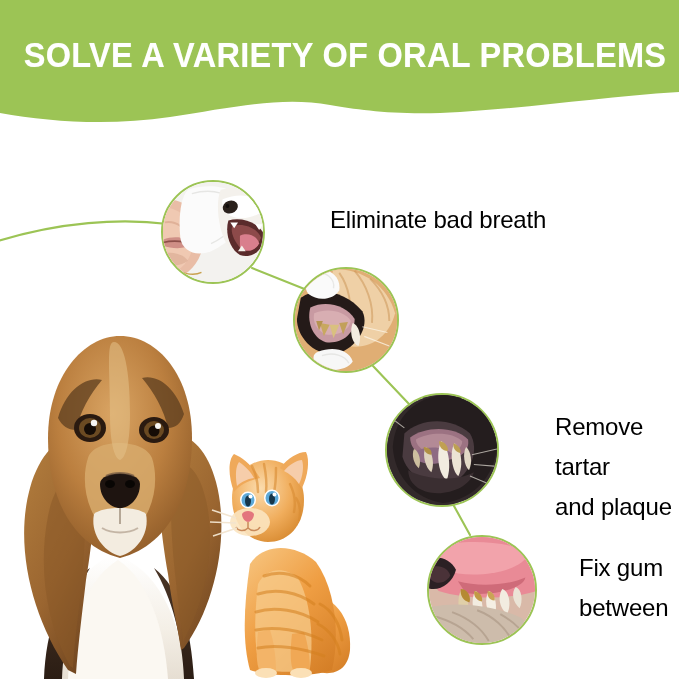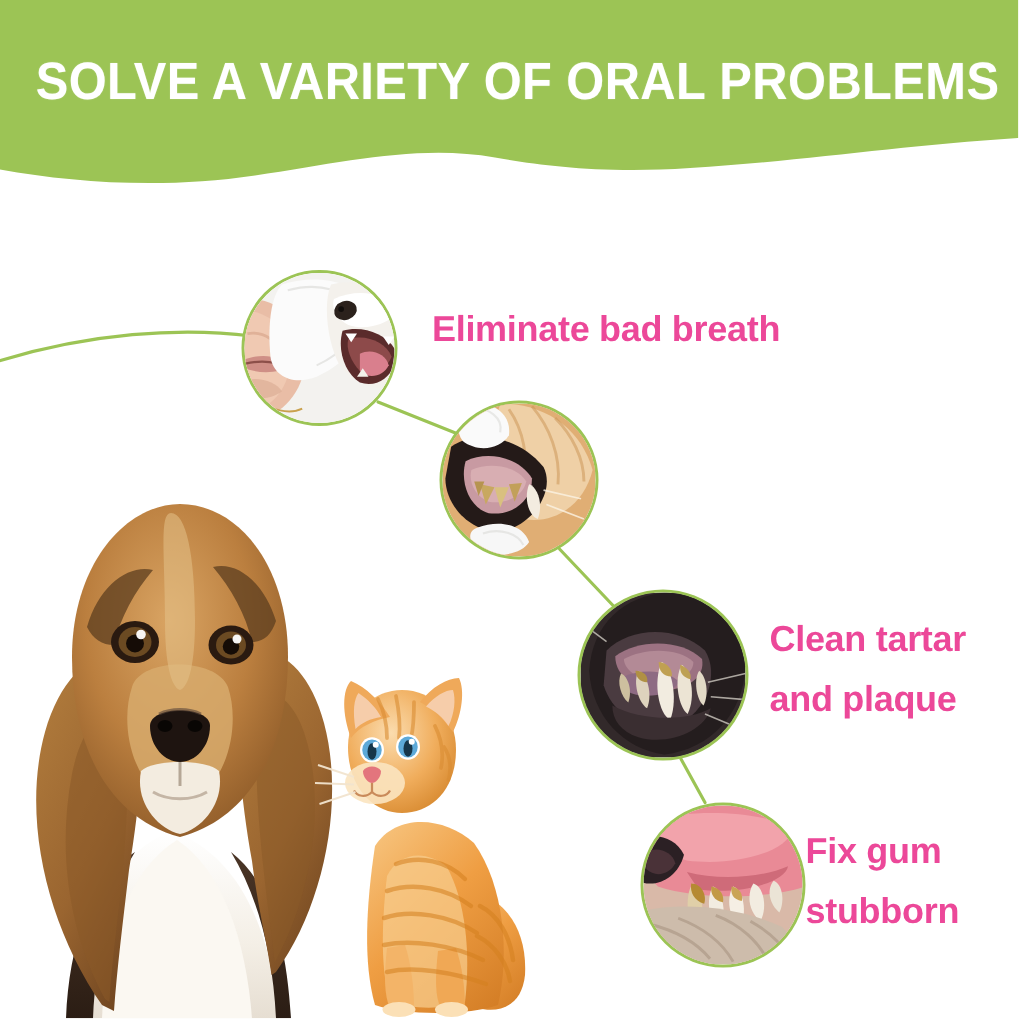--- a/index.html
+++ b/index.html
@@ -67,27 +67,28 @@
     background: #ffffff;
   }
   .photo-circle .art {
     position: absolute;
     left: 0; top: 0; right: 0; bottom: 0;
   }
 
   
   .feature-label {
     position: absolute;
-    color: #ec4899;
+    color: #000000;
     font-family: "Liberation Sans Narrow", "Liberation Sans", sans-serif;
-    font-weight: bold;
+    font-weight: normal;
     font-size: 24px;
     line-height: 40px;
     letter-spacing: -0.2px;
     white-space: pre-line;
+    margin-left: 42px;
   }
 
   
   .pet-art {
     position: absolute;
   }
 </style>
 </head>
 <body>
 
@@ -358,21 +359,21 @@
       <path d="M22,78 C40,88 72,90 90,80 C86,96 60,106 40,100 C28,96 22,88 22,78 Z" fill="#3a2e31"></path>
 
       <g stroke="#d9d4cb" stroke-width="1.1" opacity="0.75" fill="none">
         <path d="M88,62 L114,56"></path>
         <path d="M90,72 L114,74"></path>
         <path d="M86,84 L110,94"></path>
         <path d="M18,34 L2,22"></path>
       </g>
     </svg>
   </div>
-  <div class="feature-label" style="left:513px; top:407px;">Clean tartar
+  <div class="feature-label" style="left:513px; top:407px;">Remove tartar
 and plaque</div>
 
   <div class="photo-circle" style="left:427px; top:535px; width:110px; height:110px;">
     <svg class="art" viewBox="0 0 110 110">
       <rect width="110" height="110" fill="#d9b9a8"></rect>
 
       <path d="M-4,4 C30,-6 86,-2 112,14 L112,56 C90,64 40,66 10,56 C-2,44 -6,20 -4,4 Z" fill="#e98a96"></path>
       <path d="M6,10 C36,2 82,4 104,16 C98,34 60,42 30,38 C14,34 6,22 6,10 Z" fill="#f2a3ab"></path>
 
       <path d="M-4,24 C8,18 22,22 28,34 C24,50 8,58 -4,52 Z" fill="#2b2024"></path>
@@ -393,15 +394,15 @@
       <path d="M-4,74 C24,66 66,70 96,84 C104,92 106,104 104,110 L-4,110 Z" fill="#cdbcab"></path>
       <g stroke="#a89482" stroke-width="2" opacity="0.6" fill="none">
         <path d="M4,82 C20,86 36,94 46,106"></path>
         <path d="M24,78 C40,84 54,94 62,108"></path>
         <path d="M50,76 C66,82 80,94 86,108"></path>
         <path d="M74,80 C88,88 98,98 102,108"></path>
       </g>
     </svg>
   </div>
   <div class="feature-label" style="left:537px; top:548px;">Fix gum
-stubborn</div>
+between</div>
 
 </div>
 
 </body></html>

